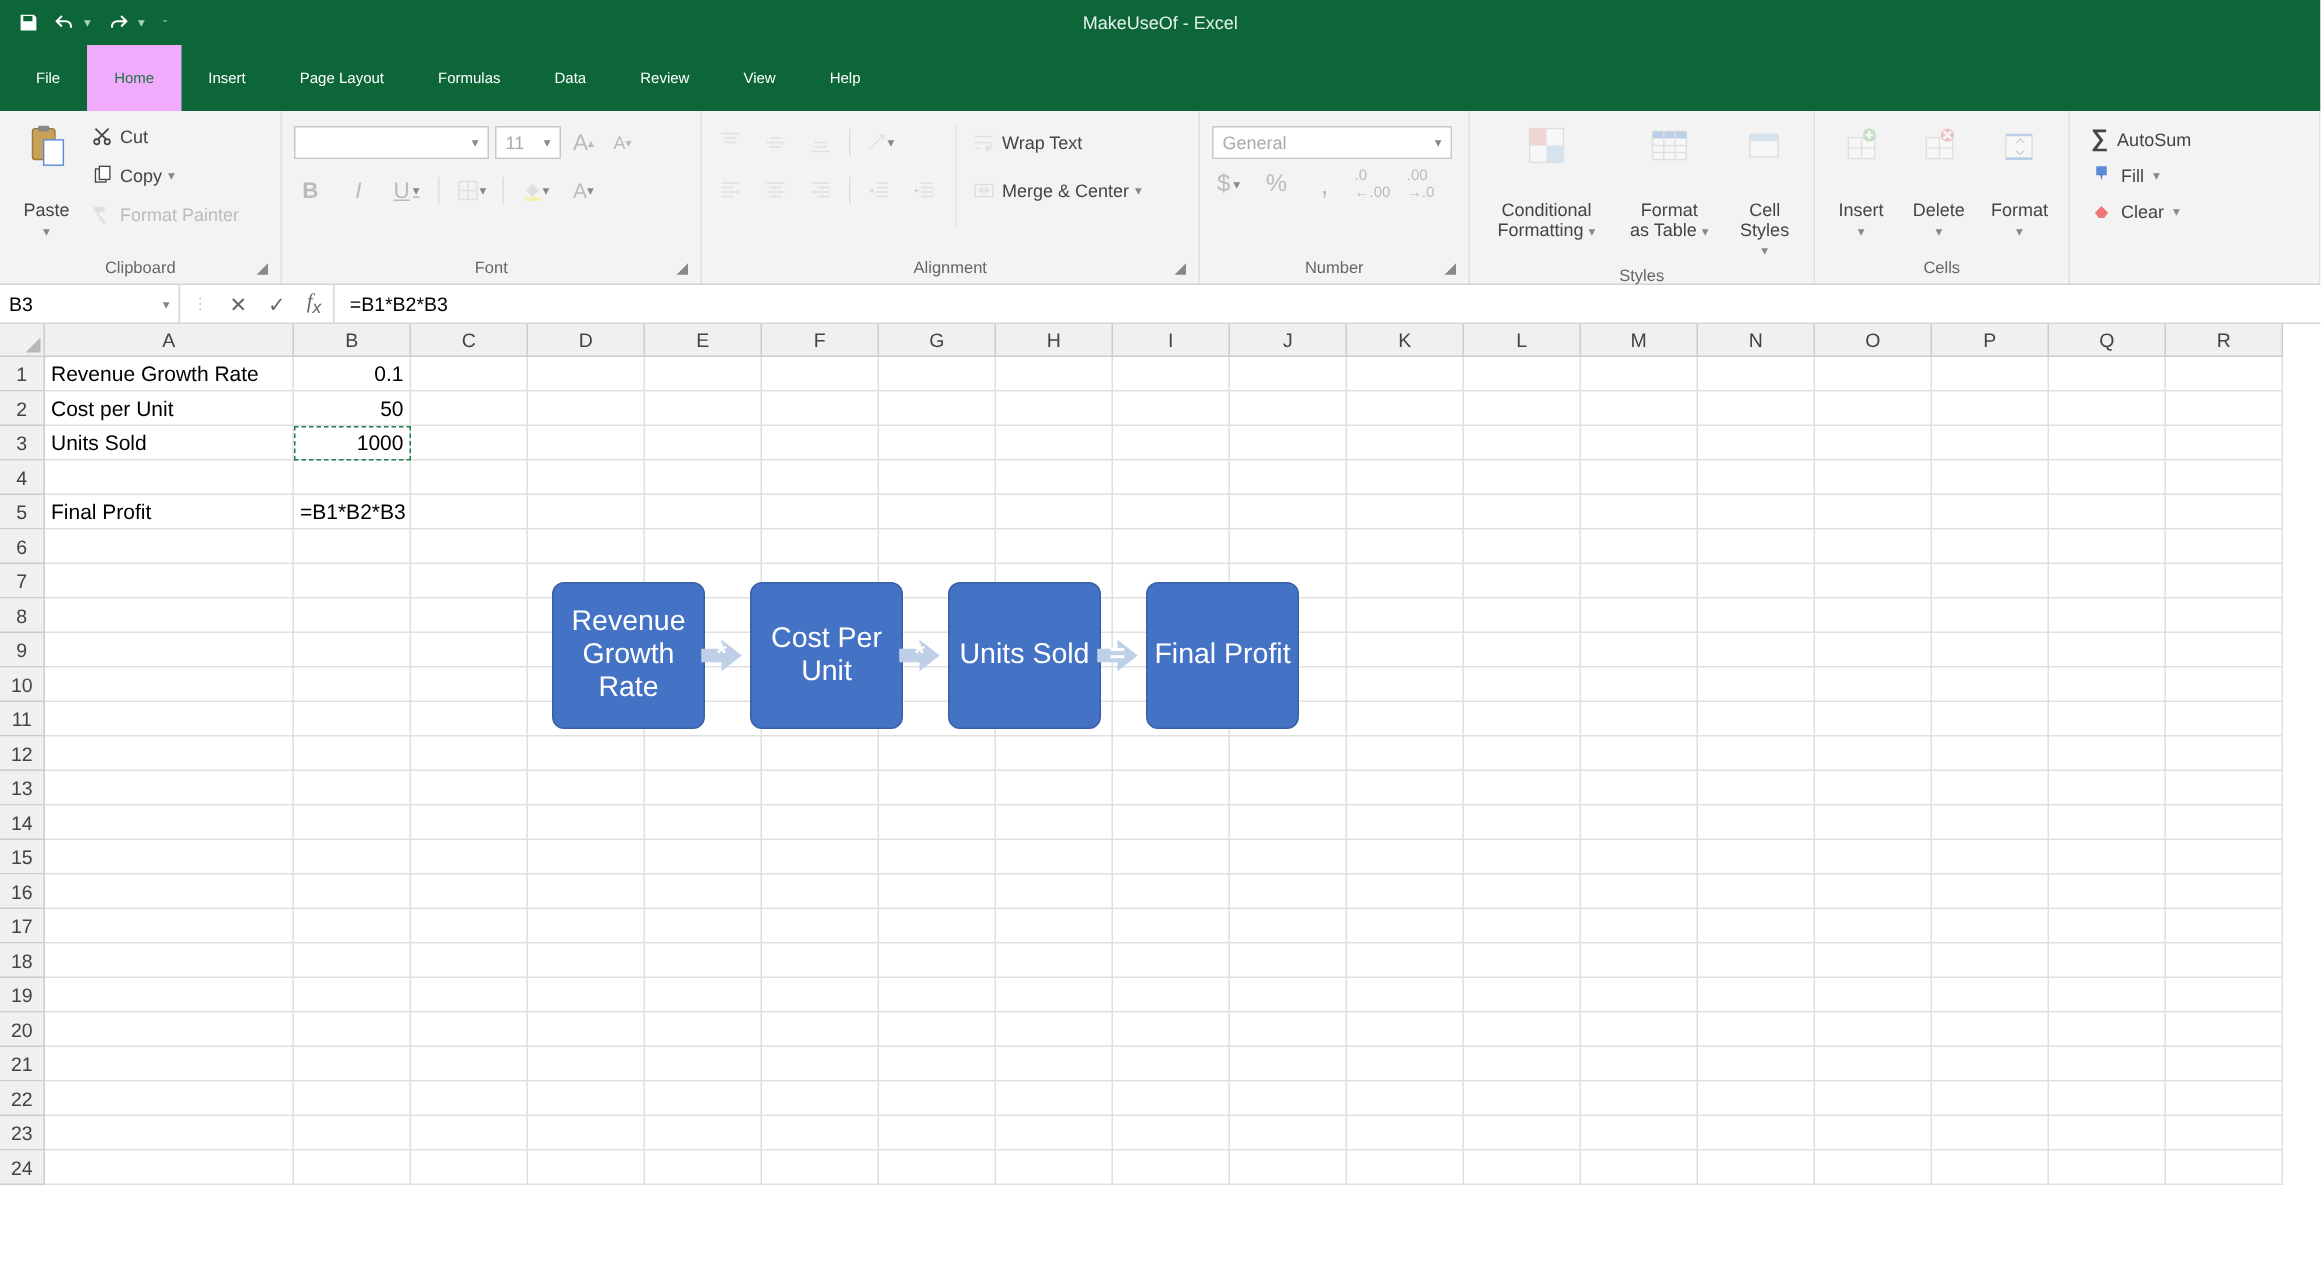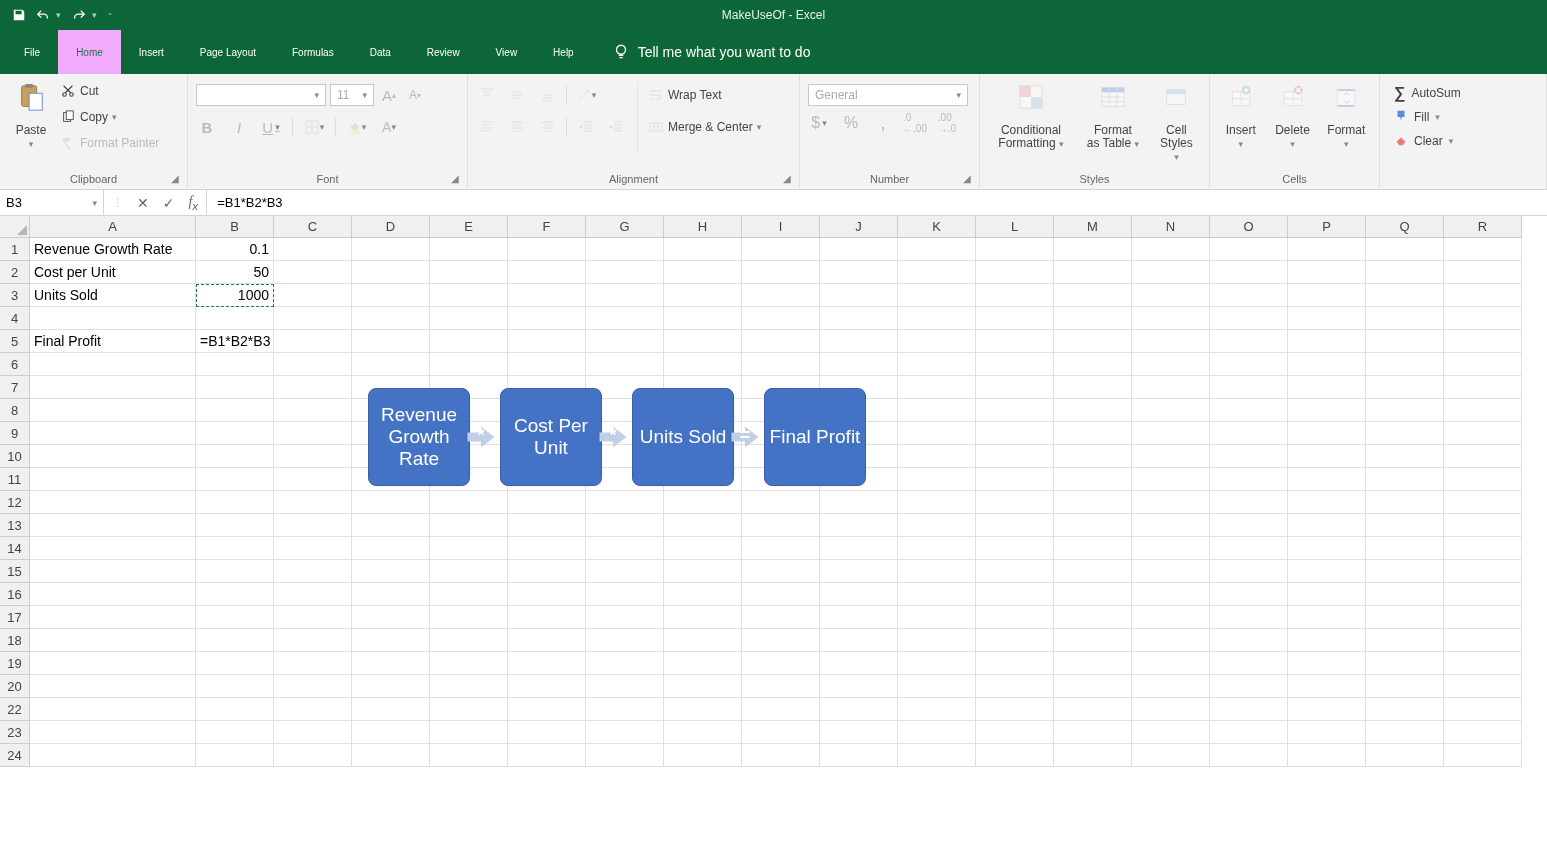--- a/index.html
+++ b/index.html
@@ -19,40 +19,40 @@
 .bulb { width: 18px; height: 18px; }
 
 .ribbon { height: 116px; background: #f3f3f3; border-bottom: 1px solid #d4d4d4; display: flex; }
 .group { border-right: 1px solid #e0e0e0; display: flex; flex-direction: column; padding: 4px 8px 0 8px; position: relative; }
 .group-body { flex: 1; display: flex; align-items: flex-start; gap: 6px; }
 .group-label { text-align: center; font-size: 11px; color: #666; padding: 2px 0 4px 0; position: relative; }
 .group-launcher { position: absolute; right: 2px; bottom: 2px; width: 14px; height: 14px; font-size: 10px; color: #888; }
 
 .big-btn { display: flex; flex-direction: column; align-items: center; justify-content: center; padding: 2px 6px; font-size: 12px; color: #444; min-width: 44px; }
 .big-btn .icon-lg { width: 34px; height: 34px; display: flex; align-items: center; justify-content: center; }
-.big-btn .lbl { margin-top: 10px; font-size: 12px; line-height: 1.1; text-align: center; }
+.big-btn .lbl { margin-top: 20px; font-size: 12px; line-height: 1.1; text-align: center; }
 .small-items { display: flex; flex-direction: column; gap: 4px; padding-top: 2px; }
 .small-item { display: flex; align-items: center; gap: 4px; font-size: 12px; color: #444; height: 22px; }
 .small-item .mini-icon { width: 16px; height: 16px; display: flex; align-items: center; justify-content: center; }
 .disabled { color: #bbb; }
 .disabled svg { opacity: 0.35; }
 
 .fontbox, .sizebox, .numfmtbox { border: 1px solid #c8c8c8; background: #fff; height: 22px; font-size: 12px; color: #aaa; padding: 0 6px; display: flex; align-items: center; justify-content: space-between; }
 .fontbox { width: 130px; }
 .sizebox { width: 44px; }
 .numfmtbox { width: 160px; }
 .dd-caret { font-size: 9px; color: #888; }
 
 .row { display: flex; gap: 4px; align-items: center; }
 .col { display: flex; flex-direction: column; gap: 6px; }
 
 .icon-btn { width: 22px; height: 22px; display: flex; align-items: center; justify-content: center; }
 
 .formula-bar { height: 26px; border-bottom: 1px solid #d4d4d4; display: flex; align-items: stretch; background: #fff; }
-.namebox { width: 104px; border-right: 1px solid #d4d4d4; display: flex; align-items: center; padding: 0 6px; font-size: 13px; justify-content: space-between; }
+.namebox { width: 120px; border-right: 1px solid #d4d4d4; display: flex; align-items: center; padding: 0 6px; font-size: 13px; justify-content: space-between; }
 .fb-btns { display: flex; align-items: center; border-right: 1px solid #d4d4d4; padding: 0 8px; gap: 14px; color: #666; }
 .fb-btn { font-size: 14px; }
 .fx { font-style: italic; font-family: "Times New Roman", serif; }
 .formula-input { flex: 1; display: flex; align-items: center; padding: 0 10px; font-size: 13px; }
 
 .sheet { position: relative; }
 .col-headers { display: flex; height: 22px; }
 .corner { width: 30px; background: #f0f0f0; border-right: 1px solid #ccc; border-bottom: 1px solid #ccc; position: relative; }
 .corner::after { content: ""; position: absolute; right: 2px; bottom: 2px; width: 0; height: 0; border-left: 10px solid transparent; border-bottom: 10px solid #b7b7b7; }
 .ch { background: #f0f0f0; border-right: 1px solid #ccc; border-bottom: 1px solid #ccc; text-align: center; font-size: 13px; color: #444; line-height: 22px; }
@@ -109,27 +109,20 @@
 <div class="menubar">
   <div class="menu-tab">File</div>
   <div class="menu-tab active">Home</div>
   <div class="menu-tab">Insert</div>
   <div class="menu-tab">Page Layout</div>
   <div class="menu-tab">Formulas</div>
   <div class="menu-tab">Data</div>
   <div class="menu-tab">Review</div>
   <div class="menu-tab">View</div>
   <div class="menu-tab">Help</div>
-  <div class="tellme">
-    <svg class="bulb" viewBox="0 0 16 16" fill="none" stroke="currentColor" stroke-width="1.2">
-        <circle cx="8" cy="6" r="4"></circle>
-        <path d="M6 11h4M6.5 13h3"></path>
-      </svg>
-    <span>Tell me what you want to do</span>
-  </div>
 </div>
 
 <div class="ribbon">
 
   <div class="group" style="width:188px">
     <div class="group-body">
       <div class="big-btn">
         <div class="icon-lg">
           <svg viewBox="0 0 32 32" width="30" height="30">
               <rect x="6" y="4" width="16" height="22" rx="2" fill="#c8a15a" stroke="#9b7a3a"></rect>
@@ -868,20 +861,41 @@
         <div class="cell std"></div>
         <div class="cell std"></div>
         <div class="cell std"></div>
         <div class="cell std"></div>
         <div class="cell std"></div>
         <div class="cell std"></div>
         <div class="cell std"></div>
         <div class="cell std"></div>
       </div>
       <div class="rw">
+        <div class="rh">21</div>
+        <div class="cell colA"></div>
+        <div class="cell std"></div>
+        <div class="cell std"></div>
+        <div class="cell std"></div>
+        <div class="cell std"></div>
+        <div class="cell std"></div>
+        <div class="cell std"></div>
+        <div class="cell std"></div>
+        <div class="cell std"></div>
+        <div class="cell std"></div>
+        <div class="cell std"></div>
+        <div class="cell std"></div>
+        <div class="cell std"></div>
+        <div class="cell std"></div>
+        <div class="cell std"></div>
+        <div class="cell std"></div>
+        <div class="cell std"></div>
+        <div class="cell std"></div>
+      </div>
+      <div class="rw">
         <div class="rh">22</div>
         <div class="cell colA"></div>
         <div class="cell std"></div>
         <div class="cell std"></div>
         <div class="cell std"></div>
         <div class="cell std"></div>
         <div class="cell std"></div>
         <div class="cell std"></div>
         <div class="cell std"></div>
         <div class="cell std"></div>

